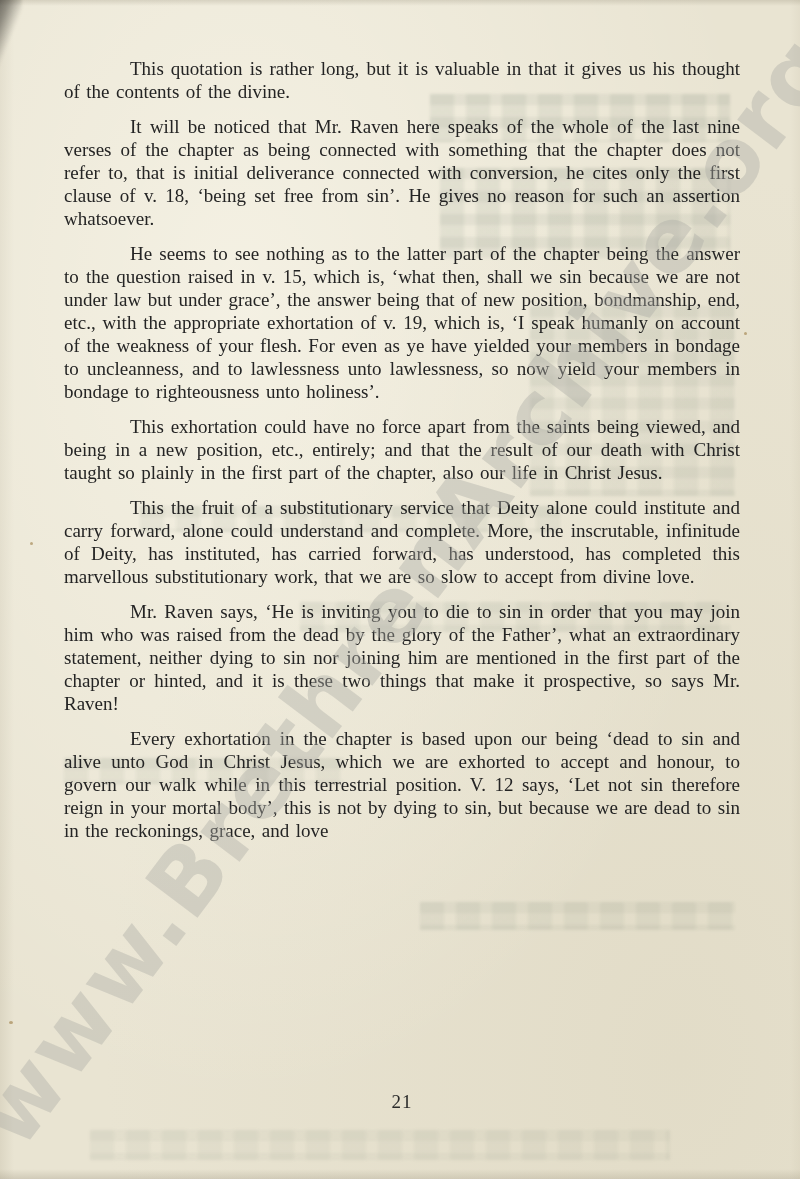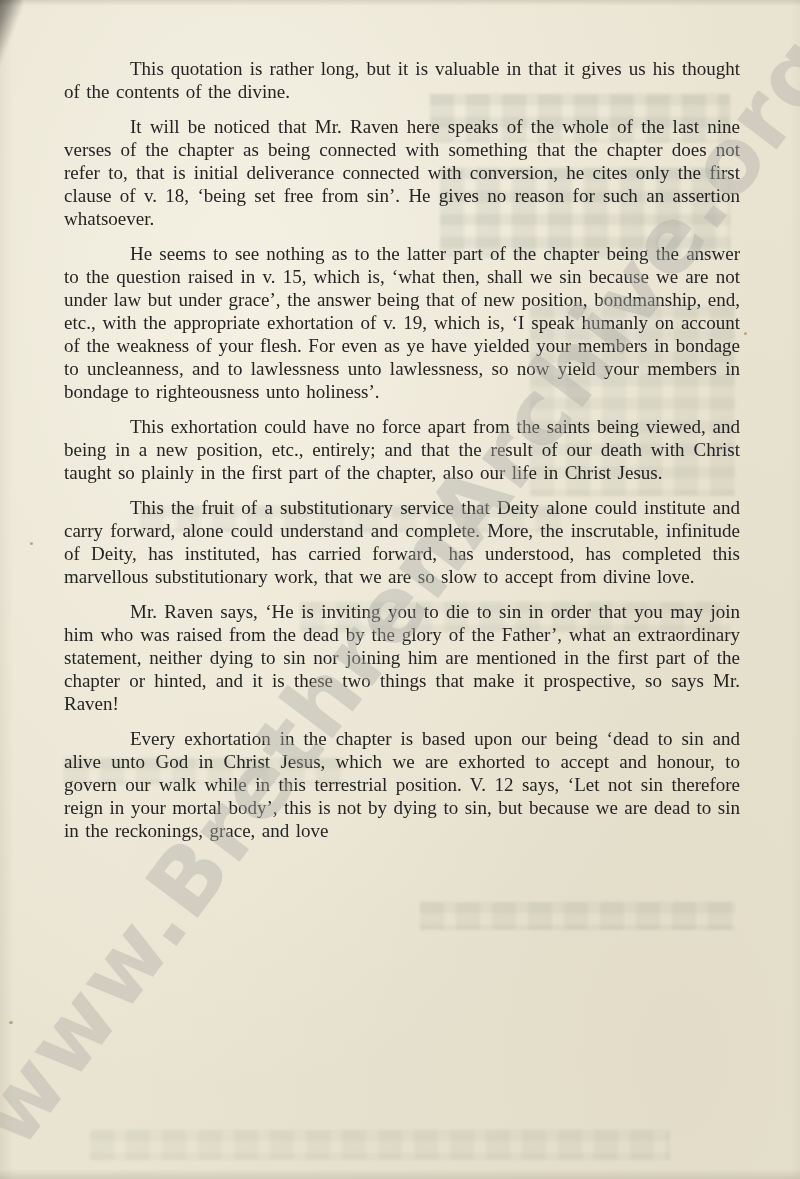--- a/index.html
+++ b/index.html
@@ -103,16 +103,17 @@
   <main class="text-block" id="text-body">
       <p><span>This quotation is rather long, but it is valuable in that it gives us </span><b>his thought</b><span> of the contents of the divine.</span></p>
       <p><span>It will be noticed that Mr. Raven here speaks of the whole of the last nine verses of the chapter as being connected with something that the chapter does not refer to, that is initial deliverance connected with conversion, he cites only the first clause of v. 18, ‘being set free from sin’. He gives no reason for such an assertion whatsoever.</span></p>
       <p><span>He seems to see nothing as to the latter part of the chapter being the answer to the question raised in v. 15, which is, ‘what then, shall we sin because we are not under law but under grace’, the answer being that of new position, bondmanship, end, etc., with the appropriate exhortation of v. 19, which is, ‘I speak humanly on account of the weakness of your flesh. For even as ye have yielded your members in bondage to uncleanness, and to lawlessness unto lawlessness, so now yield your members in bondage to righteousness unto holiness’.</span></p>
       <p><span>This exhortation could have no force apart from the saints being viewed, and being in a new position, etc., entirely; and that the result of our death with Christ taught so plainly in the first part of the chapter, also our life in Christ Jesus.</span></p>
       <p><span>This the fruit of a substitutionary service that Deity alone could institute and carry forward, alone could understand and complete. More, the inscrutable, infinitude of Deity, </span><b>has</b><span> instituted, </span><b>has</b><span> carried forward, </span><b>has</b><span> understood, </span><b>has</b><span> completed this marvellous substitutionary work, that we are so slow to accept from divine love.</span></p>
       <p><span>Mr. Raven says, ‘He is inviting you to die to sin in order that you may join him who was raised from the dead by the glory of the Father’, what an extraordinary statement, neither dying to sin nor joining him are mentioned in the first part of the chapter or hinted, and it is these two things that make it prospective, so says Mr. Raven!</span></p>
       <p><span>Every exhortation in the chapter is based upon our being ‘dead to sin and alive unto God in Christ Jesus, which we are exhorted to accept and honour, to govern our walk while in this terrestrial position. V. 12 says, ‘Let not sin therefore reign in your mortal body’, this is not by dying to sin, but because we are dead to sin in the reckonings, grace, and love</span></p>
     </main>
 
+  <div class="page-number">21</div>
 
   <div class="watermark">www.BrethrenArchive.org</div>
 
 </div>
 
 </body></html>

